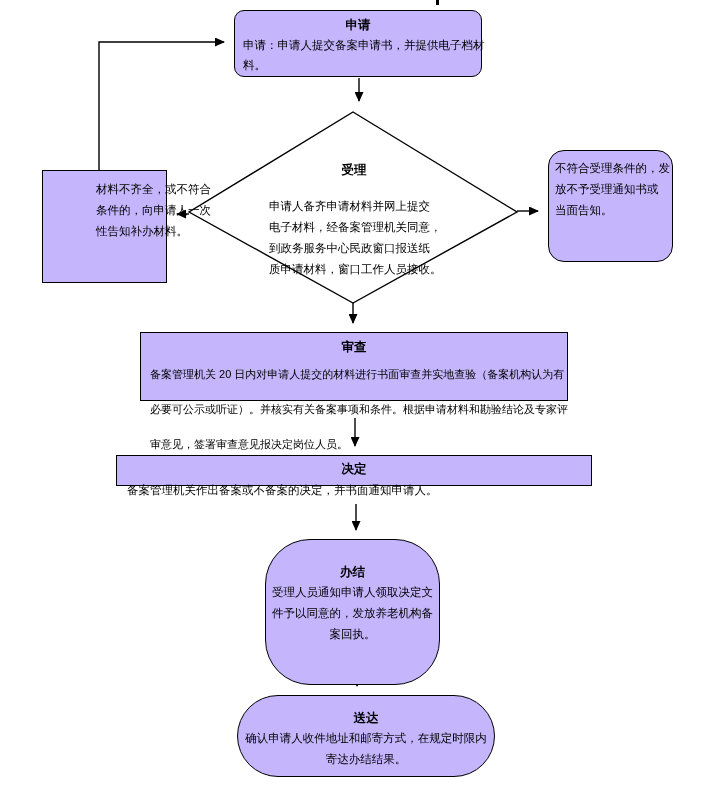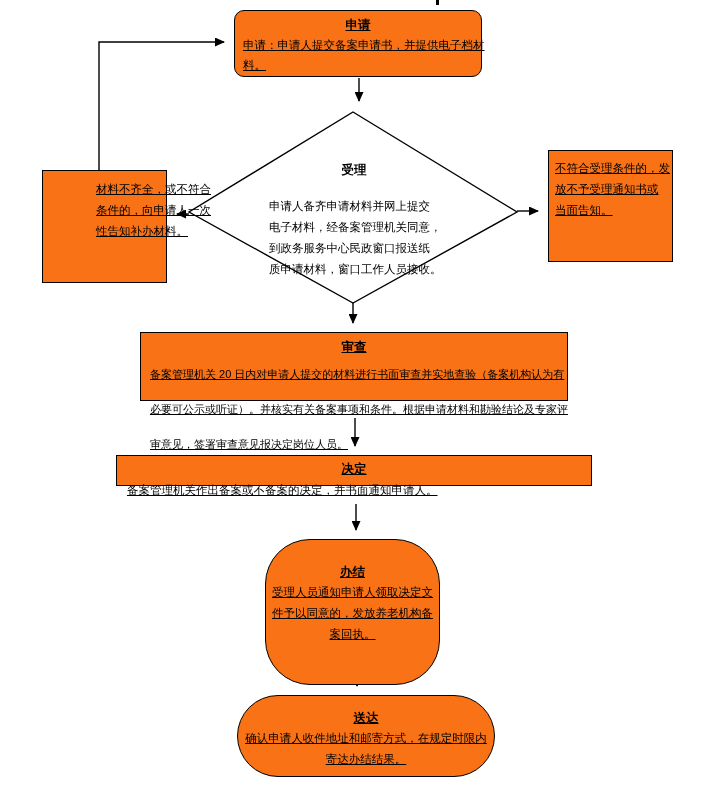--- a/index.html
+++ b/index.html
@@ -18,24 +18,23 @@
   }
   #connector-layer {
     position: absolute;
     left: 0;
     top: 0;
     z-index: 1;
   }
   .node {
     position: absolute;
     box-sizing: border-box;
-    background: #f97316;
+    background: #c4b5fd;
     border: 1.5px solid #000000;
     z-index: 2;
-    text-decoration: underline;
   }
   .node-title {
     font-weight: bold;
     font-size: 12.5px;
     line-height: 20px;
     text-align: center;
     white-space: pre-line;
   }
   .node-body {
     font-size: 11.5px;
@@ -48,21 +47,21 @@
   .stadium-deliver { border-radius: 41px; }
 
   
   #node-apply   { left: 234px; top: 10px;  width: 248px; height: 67px; }
   #node-apply .node-title { margin-top: 4px; }
   #node-apply .node-body  { padding: 0 8px; line-height: 20px; }
 
   #node-supplement { left: 42px;  top: 170px; width: 125px; height: 113px; padding-left: 46px; }
   #node-supplement .node-body { padding: 8px 0 0 7px; }
 
-  #node-reject  { left: 548px; top: 150px; width: 125px; height: 112px; }
+  #node-reject  { left: 548px; top: 150px; width: 125px; height: 112px; border-radius: 16px; }
   #node-reject .node-body { padding: 7px 0 0 6px; }
 
   #node-review  { left: 140px; top: 332px; width: 428px; height: 69px; }
   #node-review .node-title { margin-top: 4px; }
   #node-review .node-body  { padding: 0 9px; font-size: 11px; line-height: 35px; }
 
   #node-decision { left: 116px; top: 455px; width: 476px; height: 31px; }
   #node-decision .node-title { margin-top: 3px; }
   #node-decision .node-body  { padding: 0 10px; line-height: 22px; }
 

